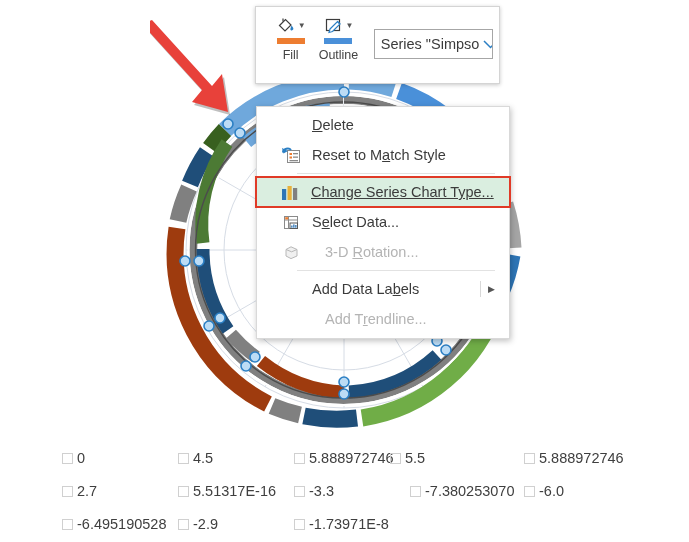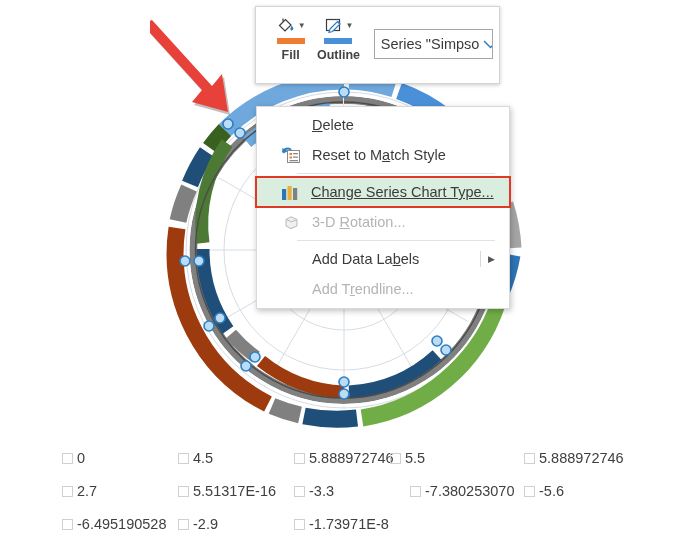--- a/index.html
+++ b/index.html
@@ -70,21 +70,20 @@
   .tb-caret {
     font-size: 8px;
     color: #555;
     margin-left: 2px;
     line-height: 1;
   }
   .tb-label {
     font-size: 12.5px;
     color: #444;
     margin-top: 4px;
-    font-weight: bold;
   }
   #series-select {
     margin-left: 10px;
     margin-top: 14px;
     width: 135px;
     height: 30px;
     border: 1px solid #a6a6a6;
     background: #fff;
     box-sizing: border-box;
     display: flex;
@@ -118,21 +117,21 @@
     position: relative;
     height: 30px;
     display: flex;
     align-items: center;
     padding-left: 19px;
     box-sizing: border-box;
     font-size: 14.5px;
     color: #3b3b3b;
     white-space: nowrap;
   }
-  .menu-item.disabled { color: #b4b4b4; }
+  .menu-item.disabled { color: #b4b4b4; gap: 13px; }
   .menu-ico {
     width: 30px;
     height: 22px;
     flex: 0 0 auto;
     display: flex;
     align-items: center;
     justify-content: center;
   }
   .menu-text { padding-left: 6px; }
   .menu-text u { text-decoration: underline; }
@@ -390,20 +389,35 @@
     <span class="menu-ico">
       <svg width="20" height="17" viewBox="0 0 20 17">
         <rect x="2" y="5" width="4.2" height="11" fill="#2E75B6"></rect>
         <rect x="7.5" y="2" width="4.2" height="14" fill="#E8B03A"></rect>
         <rect x="13" y="4" width="4.2" height="12" fill="#808080"></rect>
       </svg>
     </span>
     <span class="menu-text">Change Series Chart Type...</span>
   </div>
 
+  <div class="menu-item" id="menu-select-data">
+    <span class="menu-ico">
+      <svg width="19" height="17" viewBox="0 0 19 17">
+        <rect x="2.5" y="2.5" width="13" height="12" fill="#fff" stroke="#8a8a8a" stroke-width="1"></rect>
+        <line x1="2.5" y1="6" x2="15.5" y2="6" stroke="#8a8a8a" stroke-width="1"></line>
+        <line x1="6.5" y1="2.5" x2="6.5" y2="14.5" stroke="#8a8a8a" stroke-width="1"></line>
+        <rect x="3.2" y="3.2" width="3" height="2.2" fill="#ED7D31"></rect>
+        <rect x="8" y="9" width="7.5" height="5.5" fill="#fff" stroke="#5a5a5a" stroke-width="1"></rect>
+        <rect x="9.2" y="11.5" width="1.3" height="2.2" fill="#2E75B6"></rect>
+        <rect x="11.2" y="10.4" width="1.3" height="3.3" fill="#2E75B6"></rect>
+        <rect x="13.2" y="11" width="1.3" height="2.7" fill="#2E75B6"></rect>
+      </svg>
+    </span>
+    <span class="menu-text">S<u>e</u>lect Data...</span>
+  </div>
 
   <div class="menu-item disabled" id="menu-3d-rotation">
     <span class="menu-ico">
       <svg width="19" height="17" viewBox="0 0 19 17">
         <path d="M4 5.5 L9 2.8 L15 5.5 L15 12 L9 14.6 L4 12 Z" fill="#f0f0f0" stroke="#b8b8b8" stroke-width="1"></path>
         <path d="M4 5.5 L9.6 7.8 L15 5.5" fill="none" stroke="#b8b8b8" stroke-width="1"></path>
       </svg>
     </span>
     <span class="menu-text">3-D <u>R</u>otation...</span>
   </div>
@@ -461,21 +475,21 @@
     <span class="dv-cell" style="left:294px">
       <i class="dv-box"></i>
       <span>-3.3</span>
     </span>
     <span class="dv-cell" style="left:410px">
       <i class="dv-box"></i>
       <span>-7.380253070</span>
     </span>
     <span class="dv-cell" style="left:524px">
       <i class="dv-box"></i>
-      <span>-5.6</span>
+      <span>-6.0</span>
     </span>
   </div>
 
   <div class="dv-row" style="top:76px">
     <span class="dv-cell" style="left:62px">
       <i class="dv-box"></i>
       <span>-6.495190528</span>
     </span>
     <span class="dv-cell" style="left:178px">
       <i class="dv-box"></i>

